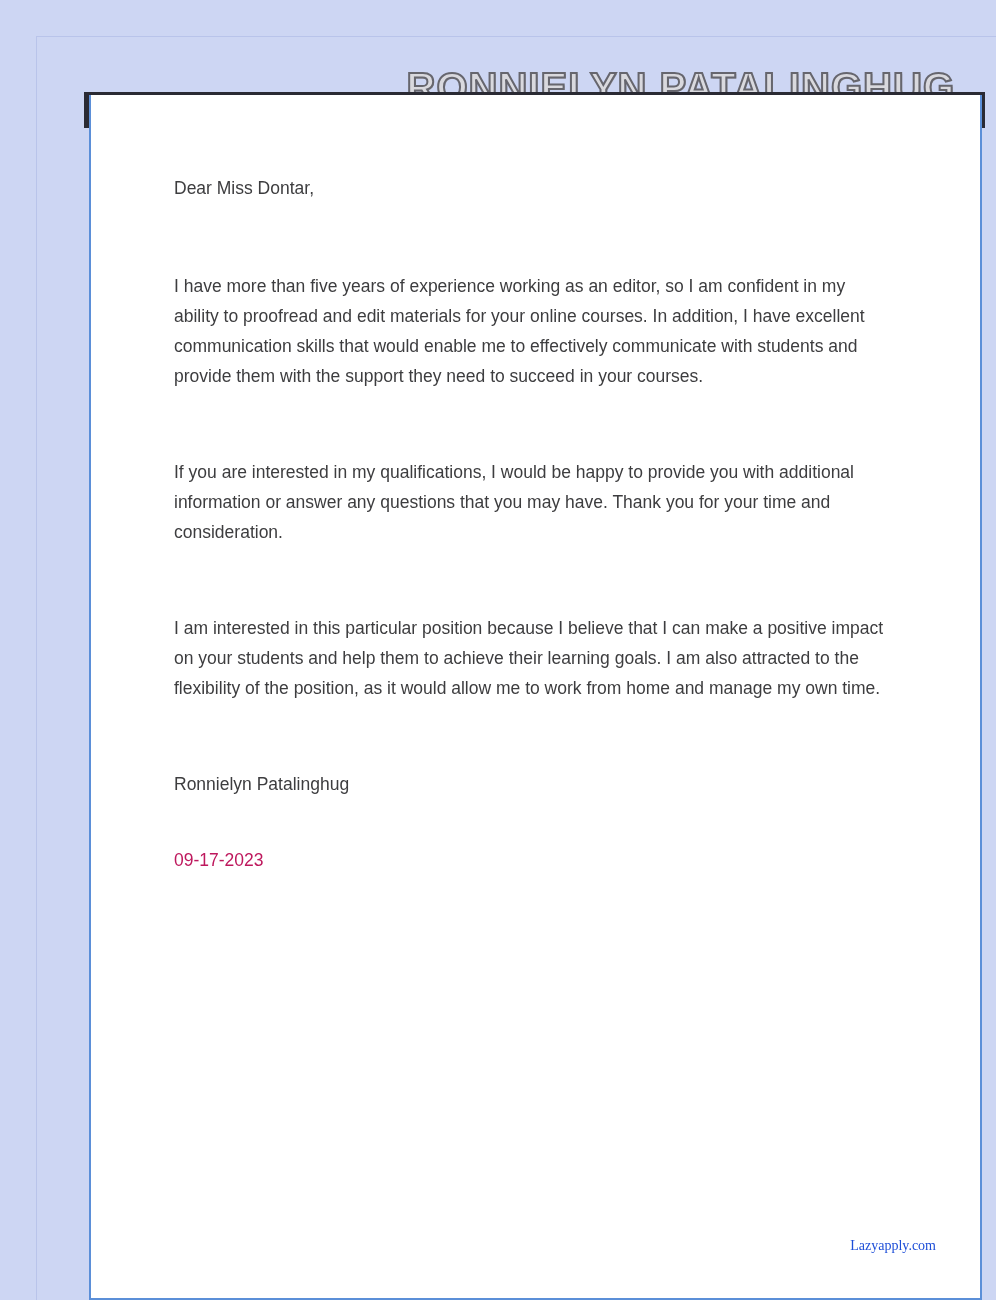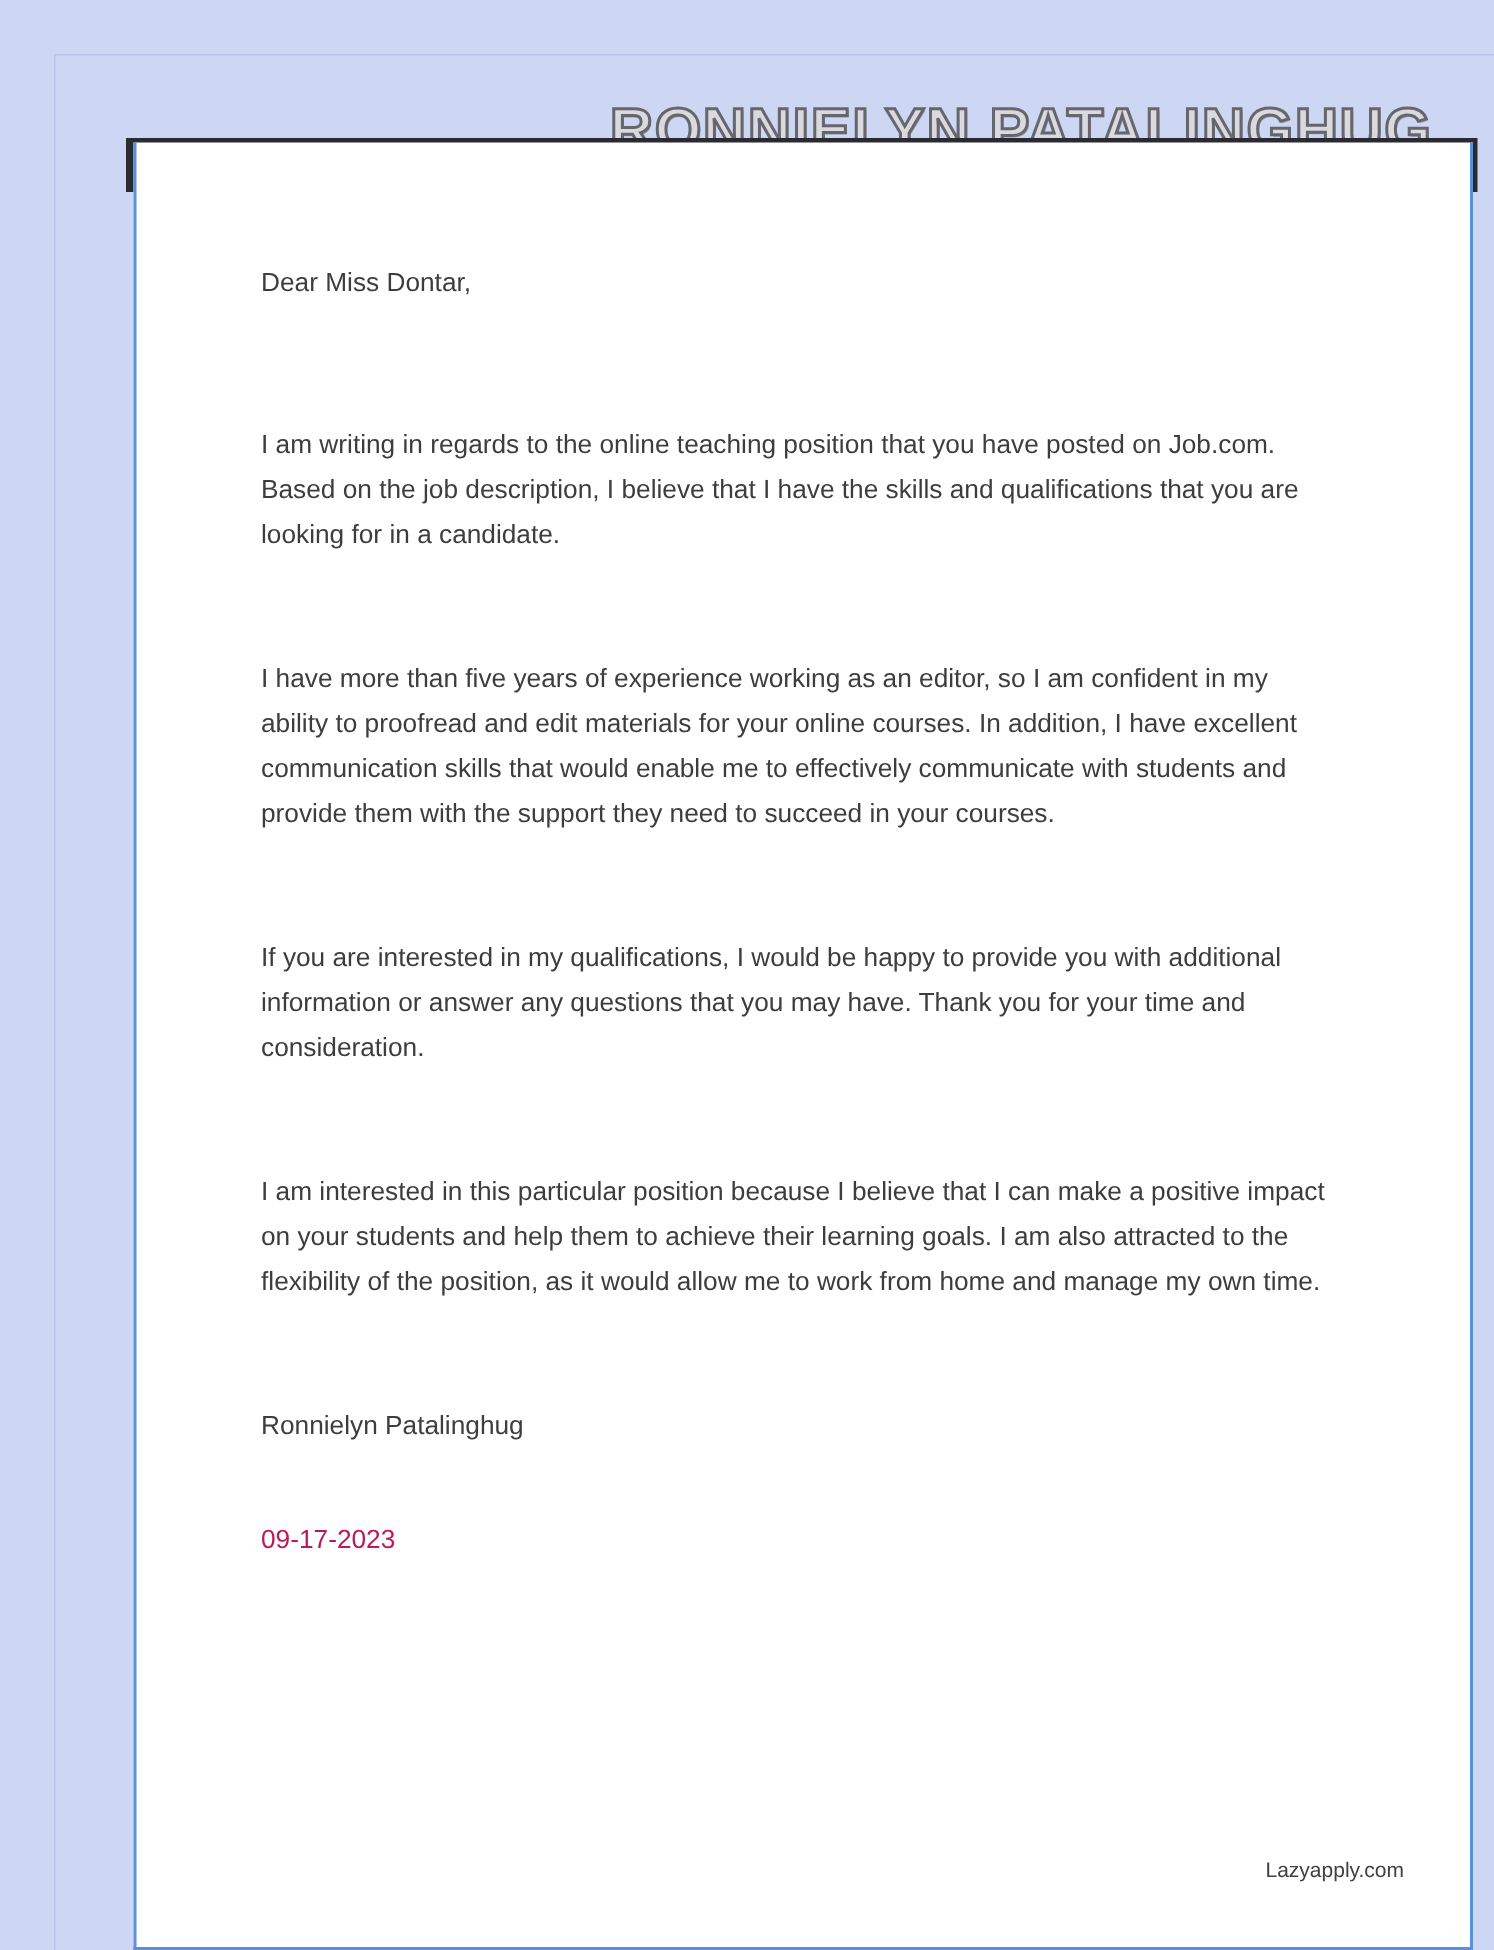--- a/index.html
+++ b/index.html
@@ -64,55 +64,55 @@
     color: #3d3d3f;
     font-size: 17.5px;
     line-height: 30px;
   }
 
   .para {
     margin-bottom: 30px;
     max-width: 800px;
   }
 
-  .salutation { margin-bottom: 42px; }
+  .salutation { margin-bottom: 32px; }
 
   .closing { margin-bottom: 30px; }
 
   .signature { margin-bottom: 10px; }
 
   .date {
     color: #be185d;
     margin-top: 0;
   }
 
   
   .watermark {
     position: absolute;
     right: 8px;
     bottom: 1px;
     font-size: 14px;
-    color: #404040;
+    color: #1d4ed8;
+    font-family: Liberation Serif, serif;
   }
 </style>
 </head>
 <body>
 
 <div class="canvas">
 
   <div class="header-name">RONNIELYN PATALINGHUG</div>
 
   <div class="top-rule"></div>
 
   <div class="page">
     <div class="page-inner">
 
       <div class="salutation">Dear Miss Dontar,</div>
 
-      <div class="para">I am writing in regards to the online teaching position that you have posted on Job.com. Based on the job description, I believe that I have the skills and qualifications that you are looking for in a candidate.</div>
 
       <div class="para">I have more than five years of experience working as an editor, so I am confident in my ability to proofread and edit materials for your online courses. In addition, I have excellent communication skills that would enable me to effectively communicate with students and provide them with the support they need to succeed in your courses.</div>
 
       <div class="para">If you are interested in my qualifications, I would be happy to provide you with additional information or answer any questions that you may have. Thank you for your time and consideration.</div>
 
       <div class="para">I am interested in this particular position because I believe that I can make a positive impact on your students and help them to achieve their learning goals. I am also attracted to the flexibility of the position, as it would allow me to work from home and manage my own time.</div>
 
 
       <div class="signature">Ronnielyn Patalinghug</div>
 

